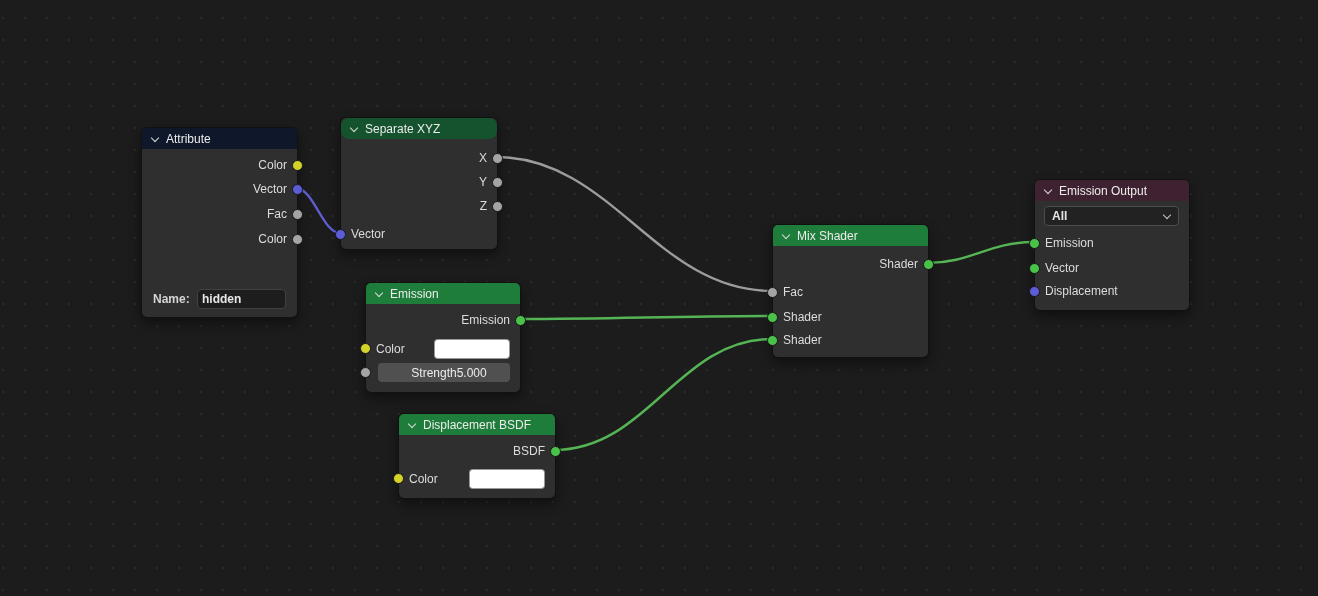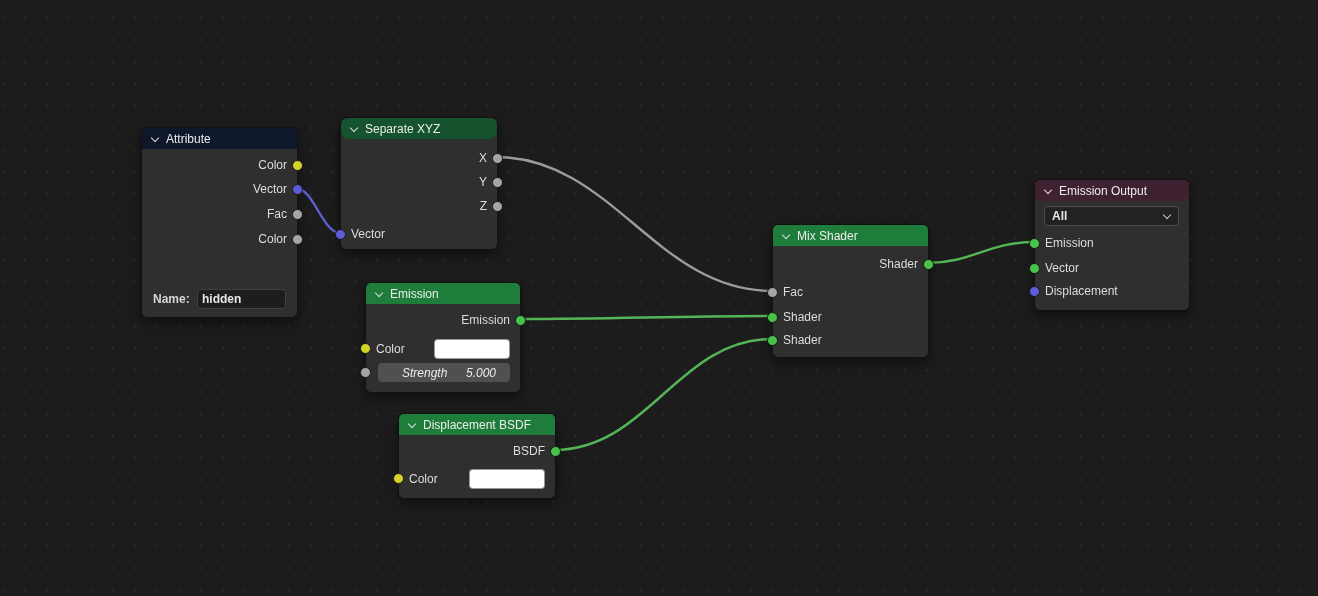--- a/index.html
+++ b/index.html
@@ -62,22 +62,22 @@
   .textfield {
     flex:1; height:20px; box-sizing:border-box;
     display:flex; align-items:center;
     background:#1d1d1d; border:1px solid #414141; border-radius:4px;
     padding:0 4px; color:#e6e6e6;
   }
   .swatch { height:18px; border-radius:4px; border:1px solid rgba(0,0,0,.4); }
   .slider {
     flex:1; height:19px; box-sizing:border-box;
     background:#505050; border-radius:4px;
-    display:flex; align-items:center; justify-content:space-between;
-    padding:0 14px 0 24px; color:#ececec;font-style:italic;
+    display:flex; align-items:center; justify-content:center;
+    padding:0 14px 0 24px; color:#ececec;
   }
 
   
   #node-attribute  { left:141px; top:127px; width:155px; height:189px; }
   #node-separate   { left:340px; top:117px; width:156px; height:131px; }
   #node-emission   { left:365px; top:282px; width:154px; height:109px; }
   #node-transparent{ left:398px; top:413px; width:156px; height:84px;  }
   #node-mix        { left:772px; top:224px; width:155px; height:132px; }
   #node-output     { left:1034px; top:179px; width:154px; height:130px; }
 </style>

